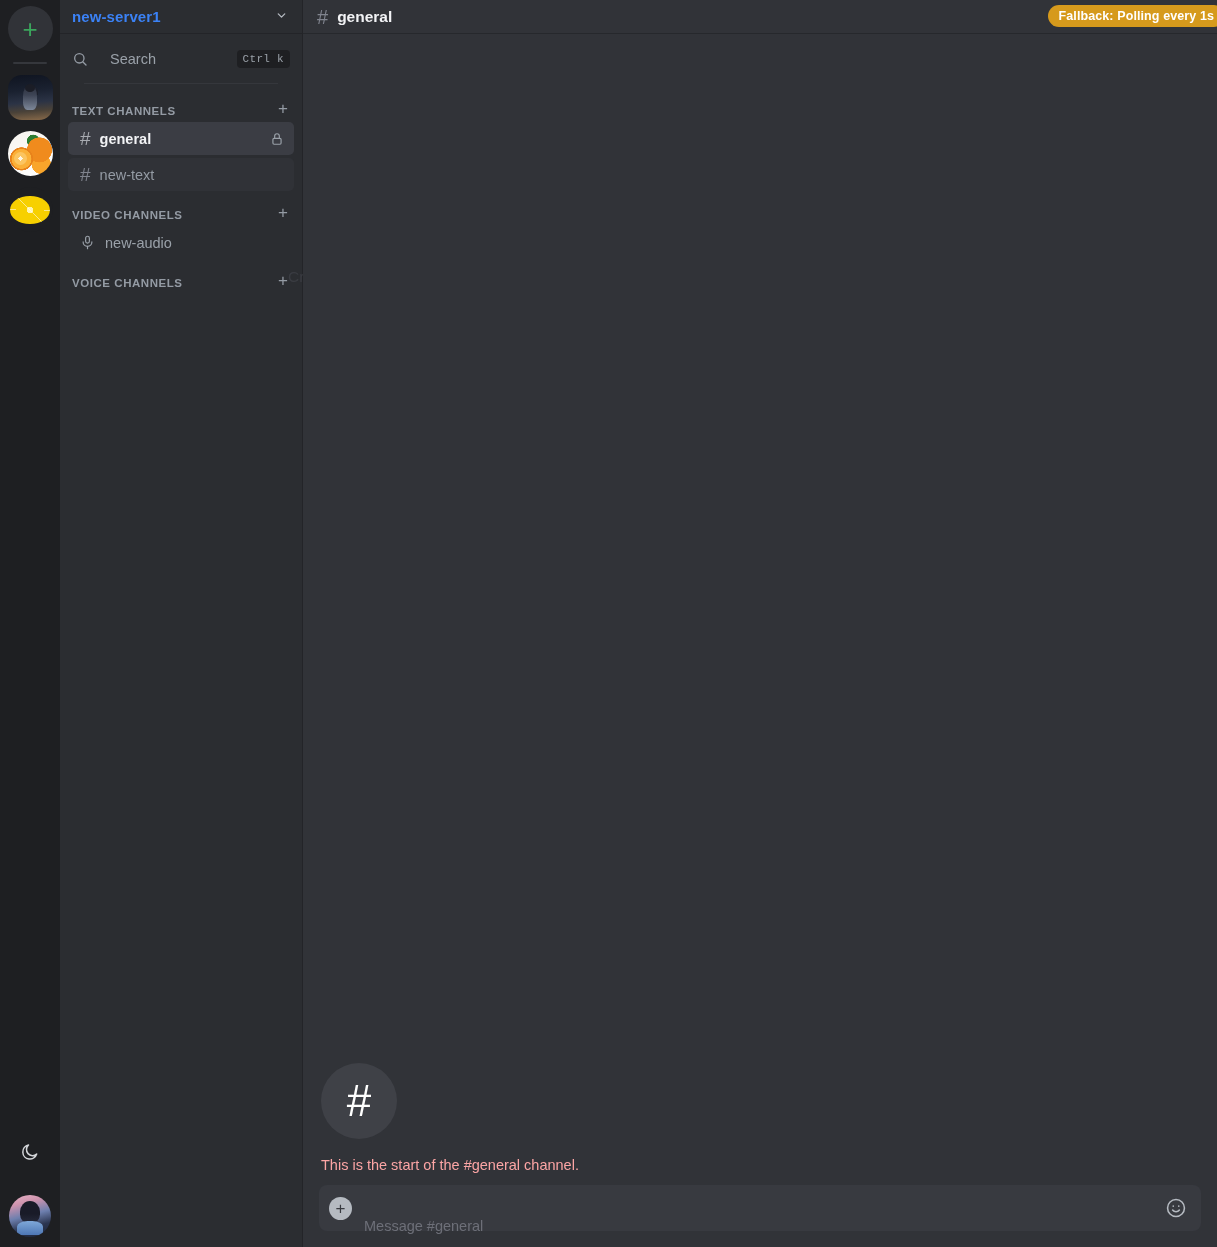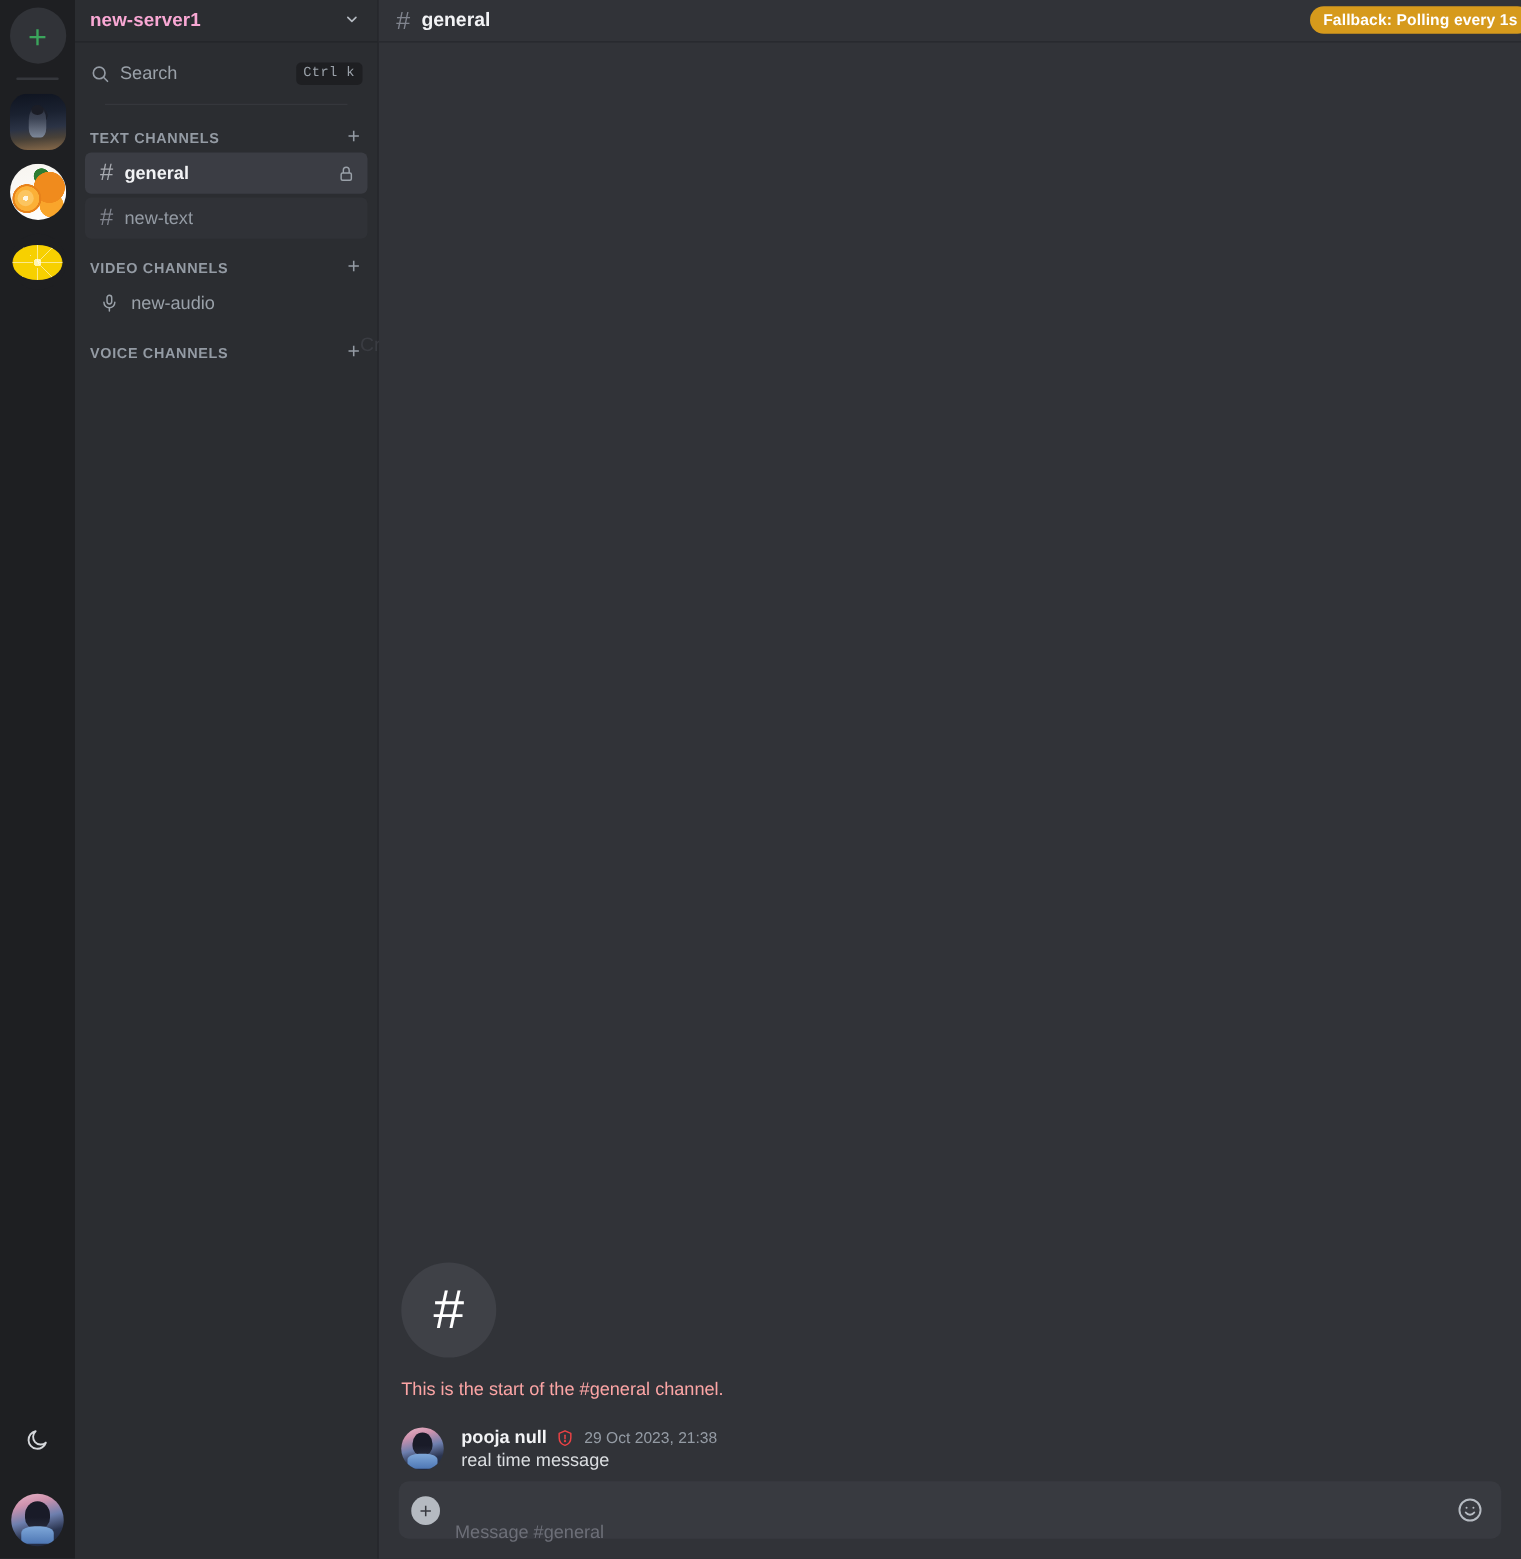--- a/index.html
+++ b/index.html
@@ -107,26 +107,26 @@
     border-right: 1px solid #232428;
     position: relative;
   }
   .srv-header {
     height: 34px; flex: 0 0 34px;
     display: flex; align-items: center; justify-content: space-between;
     padding: 0 14px 0 12px;
     border-bottom: 1px solid #232428;
     cursor: pointer;
   }
-  .srv-name { color: #f9a8d4; font-size: 15px; font-weight: bold; letter-spacing: .1px; }
+  .srv-name { color: #3b82f6; font-size: 15px; font-weight: bold; letter-spacing: .1px; }
   .chev { color: #b5bac1; font-size: 11px; line-height: 1; }
 
   .search-wrap { padding: 10px 12px 0; }
   .search-box {
-    height: 30px; display: flex; align-items: center; gap: 8px;
+    height: 30px; display: flex; align-items: center; gap: 22px;
     cursor: text;
   }
   .search-ico { color: #949ba4; display:flex; }
   .search-ph { color: #9aa1a9; font-size: 14.5px; flex: 1; }
   .kbd {
     background: #1e1f22; color: #9aa1a9; font-family: "Liberation Mono", monospace;
     font-size: 11px; padding: 3px 6px; border-radius: 4px; letter-spacing: .3px;
   }
   .sb-divider { height: 1px; background: #35373c; margin: 9px 12px 0; }
 
@@ -325,37 +325,20 @@
 
     <div class="msgs">
 
       <div class="welcome">
         <div class="w-hash">
           <span>#</span>
         </div>
         <div class="w-sub">This is the start of the #general channel.</div>
       </div>
 
-      <div class="msg-row">
-        <div class="msg-av"></div>
-        <div class="msg-body">
-          <div class="msg-head">
-            <span class="msg-author">pooja null</span>
-            <span class="shield-ico">
-              <svg width="14" height="15" viewBox="0 0 24 24" fill="none" stroke="#ed4245" stroke-width="2" stroke-linecap="round" stroke-linejoin="round">
-                <path d="M12 2l8 3.5v6c0 5-3.4 9.1-8 10.5-4.6-1.4-8-5.5-8-10.5v-6z"></path>
-                <line x1="12" y1="8" x2="12" y2="13"></line>
-                  <circle cx="12" cy="16.2" r="0.6" fill="#ed4245"></circle>
-                </svg>
-            </span>
-            <span class="msg-time">29 Oct 2023, 21:38</span>
-          </div>
-          <div class="msg-text">real time message</div>
-        </div>
-      </div>
     </div>
 
     <div class="composer">
       <div class="composer-inner">
         <span class="plus-circle">
           <span>+</span>
         </span>
         <span class="composer-ph">Message #general</span>
         <span class="emoji-btn">
           <svg width="22" height="22" viewBox="0 0 24 24" fill="none" stroke="#b5bac1" stroke-width="1.7">

